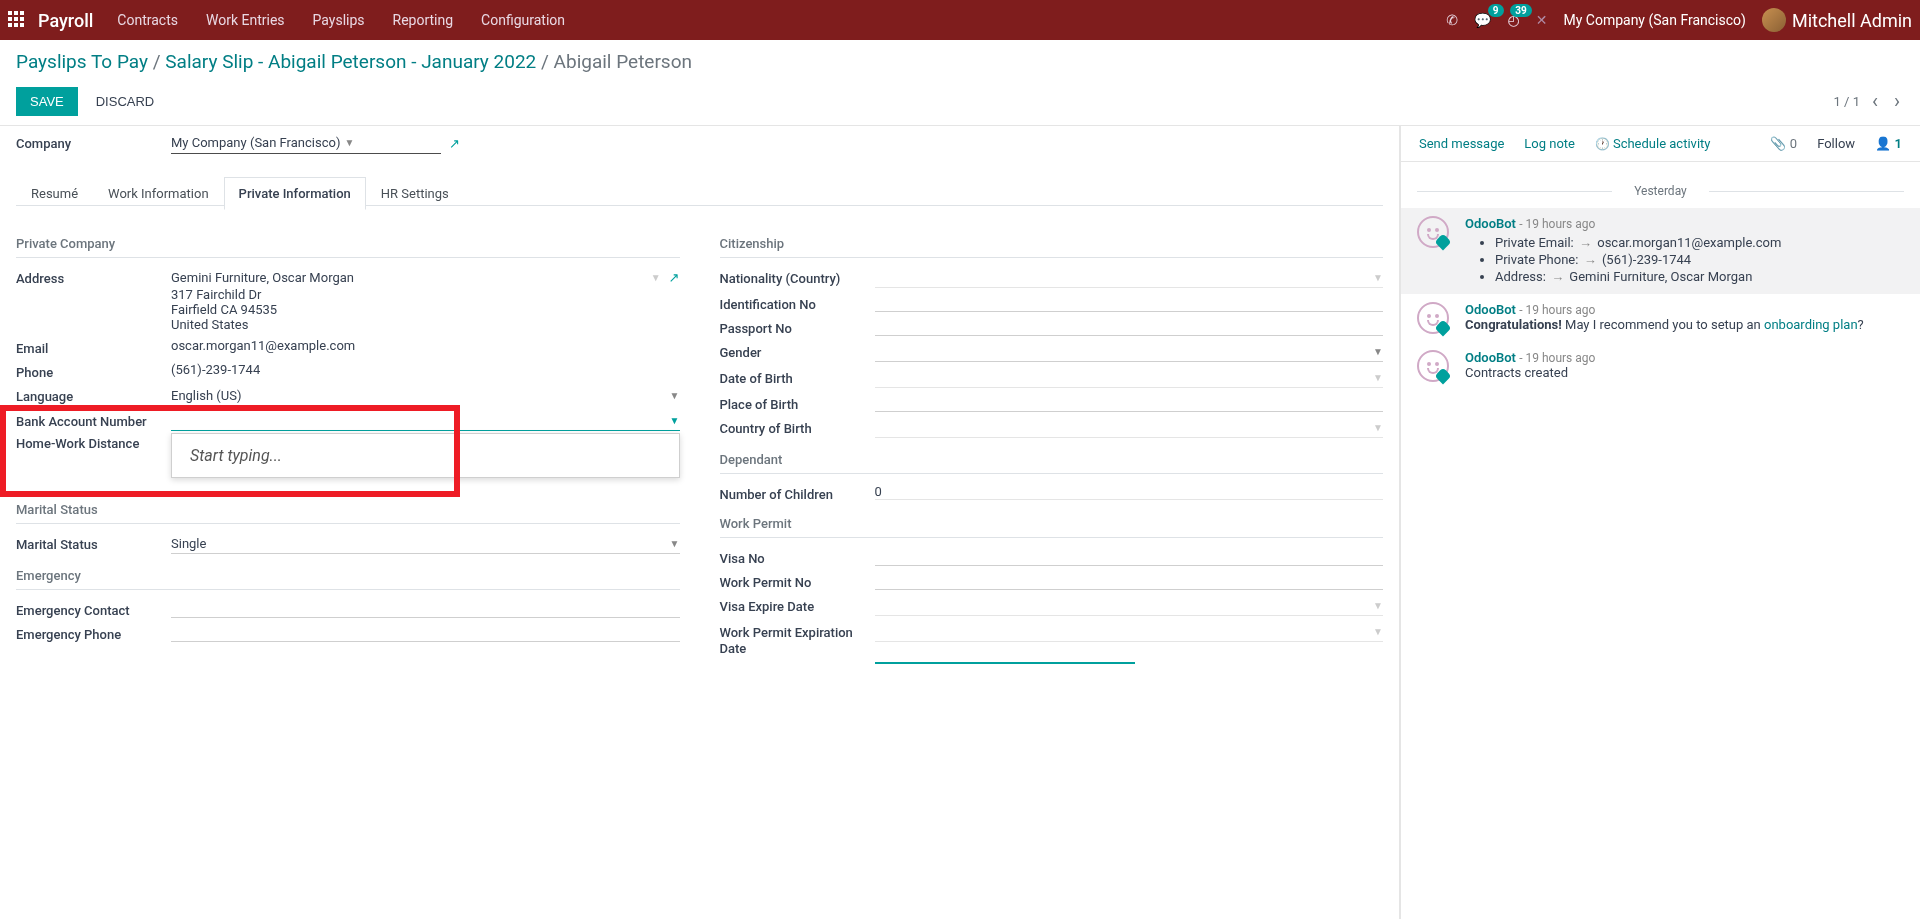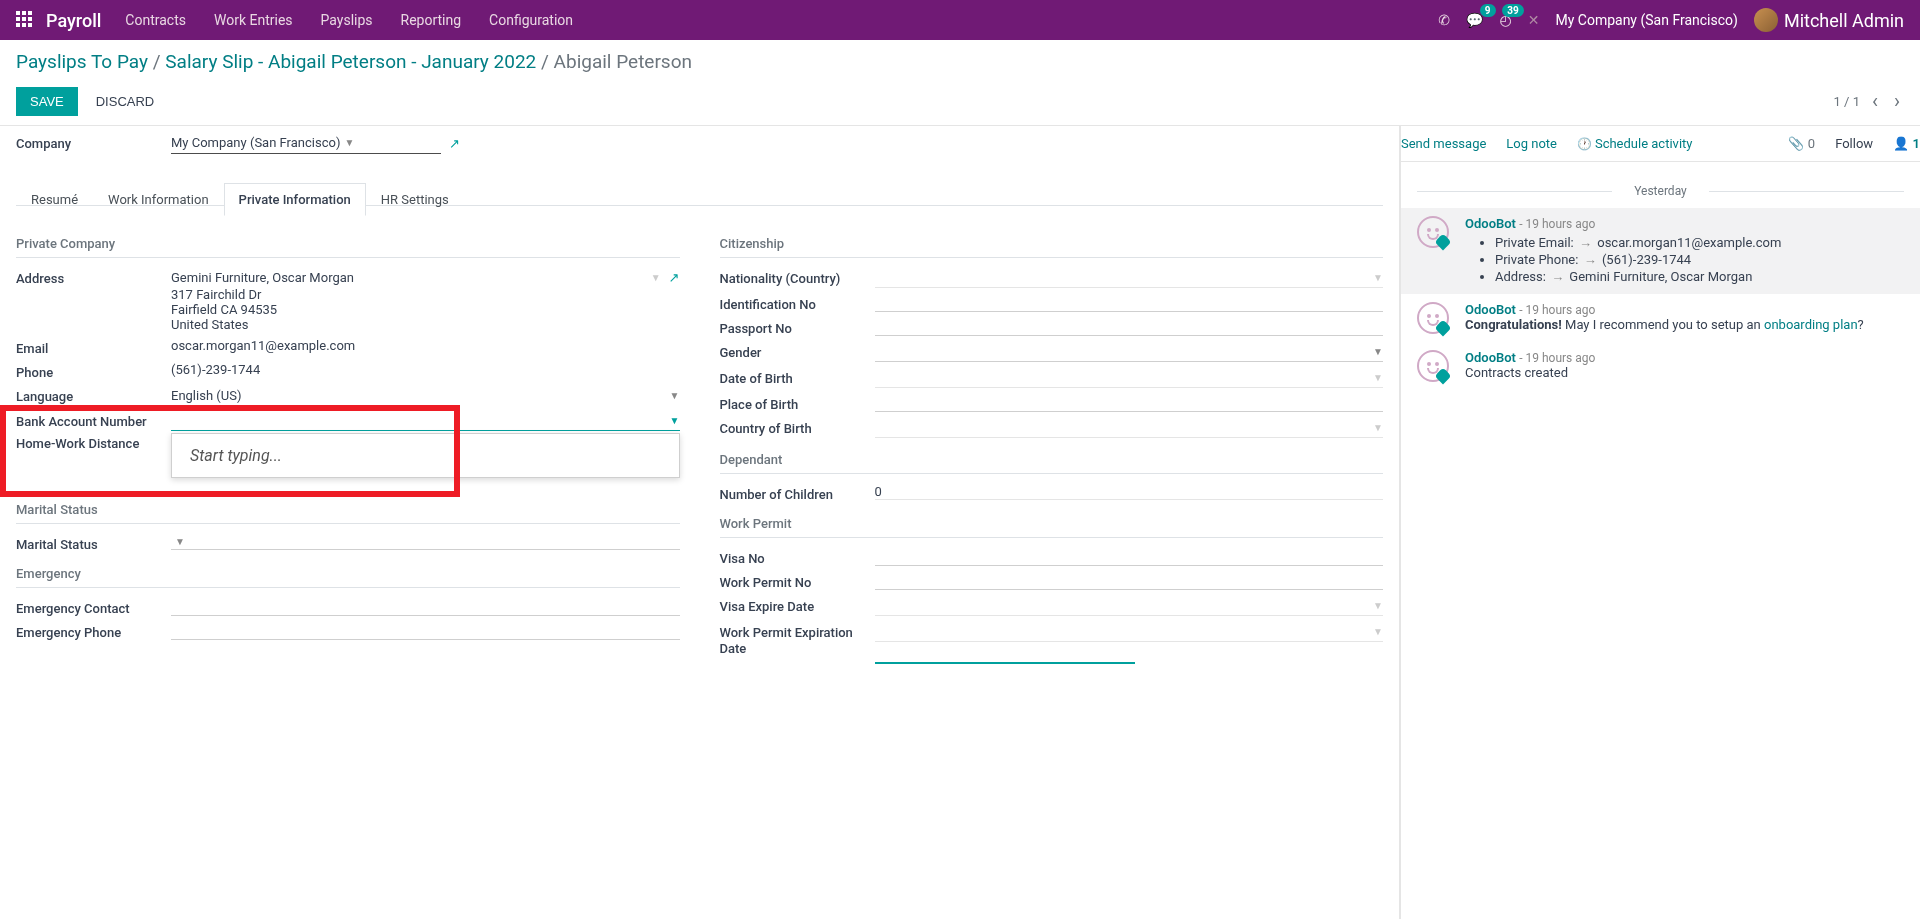--- a/index.html
+++ b/index.html
@@ -1,19 +1,19 @@
 <!DOCTYPE html>
 <html><head>
 <meta charset="utf-8">
 <style>
 * { box-sizing: border-box; margin: 0; padding: 0; }
 body { font-family: -apple-system, BlinkMacSystemFont, "Segoe UI", Roboto, Helvetica, Arial, sans-serif; font-size: 13px; color: #374151; background: #fff; }
 
 
-.navbar { background: #701a75; height: 40px; display: flex; align-items: center; padding: 0 16px; color: #e9d8e3; }
+.navbar { background: #7f1d1d; height: 40px; display: flex; align-items: center; padding: 0 8px; color: #e9d8e3; }
 .navbar .apps-icon { width: 18px; height: 18px; display: grid; grid-template-columns: repeat(3,4px); grid-template-rows: repeat(3,4px); gap: 2px; margin-right: 12px; }
 .navbar .apps-icon span { background: #fff; width: 4px; height: 4px; }
 .navbar .brand { font-size: 18px; font-weight: 500; color: #fff; margin-right: 24px; }
 .navbar .menu { display: flex; gap: 28px; }
 .navbar .menu a { color: #e9d8e3; text-decoration: none; font-size: 14px; }
 .navbar .right { margin-left: auto; display: flex; align-items: center; gap: 16px; }
 .navbar .icon-btn { position: relative; color: #e9d8e3; font-size: 14px; }
 .navbar .badge { position: absolute; top: -8px; right: -12px; background: #00A09D; color: #fff; border-radius: 8px; font-size: 10px; padding: 1px 5px; font-weight: bold; }
 .navbar .company { color: #fff; font-size: 14px; }
 .navbar .avatar { width: 24px; height: 24px; border-radius: 50%; background: linear-gradient(135deg,#c89050,#8a6034); margin-right: 6px; }
@@ -43,34 +43,34 @@
 .select-ctrl .txt { flex: 1; }
 .caret { color: #888; font-size: 10px; margin-left: 4px; }
 .ext-icon { color: #00A09D; margin-left: 8px; font-size: 13px; }
 
 .company-row { margin: 6px 0 18px 0; display: flex; align-items: center; }
 .company-row .flabel { width: 155px; font-weight: 500; }
 .company-select { width: 270px; border-bottom: 1px solid #4c4c4c; padding: 3px 0; display: flex; align-items: center; }
 
 
 .tab-bar { display: flex; border-bottom: 1px solid #dee2e6; margin-bottom: 16px; }
-.tab { padding: 8px 14px; font-size: 13px; color: #495057; cursor: pointer; border: 1px solid transparent; border-bottom: none; position: relative; top: 11px; }
+.tab { padding: 8px 14px; font-size: 13px; color: #495057; cursor: pointer; border: 1px solid transparent; border-bottom: none; position: relative; top: 5px; }
 .tab.active { border-color: #dee2e6; background: #fff; font-weight: 500; color: #374151; border-bottom: 1px solid #fff; }
 
 
 .form-cols { display: flex; gap: 40px; }
 .form-col { flex: 1; }
 .section-head { font-weight: 500; color: #6c757d; font-size: 13px; border-bottom: 1px solid #dee2e6; padding-bottom: 6px; margin: 14px 0 10px 0; }
 
 .highlight-box { border: 6px solid #ee1c25; padding: 2px 4px; position: absolute; pointer-events: none; z-index: 5; }
 
 .dropdown-panel { background: #fff; border: 1px solid #cfcfcf; box-shadow: 0 2px 6px rgba(0,0,0,.15); padding: 12px 18px; font-style: italic; color: #555; font-size: 16px; position: relative; z-index: 4; }
 
 
-.chatter-top { display: flex; align-items: center; padding: 10px 0; gap: 20px; border-bottom: 1px solid #e5e5e5; font-size: 13px; }
+.chatter-top { display: flex; align-items: center; padding: 10px 18px; gap: 20px; border-bottom: 1px solid #e5e5e5; font-size: 13px; }
 .chatter-top .link { color: #017e84; cursor: pointer; }
 .chatter-top .link.activity::before { content:"🕐 "; font-size: 12px; }
 .chatter-top .spacer { margin-left: auto; }
 .chatter-top .attach { color: #6c757d; }
 .chatter-top .follow { color: #374151; }
 .chatter-top .followers { color: #017e84; font-weight: 600; }
 
 .timeline { padding: 12px 16px; font-size: 13px; overflow-y: auto; }
 .day-sep { text-align: center; color: #6c757d; font-size: 12px; position: relative; margin: 10px 0; }
 .day-sep::before, .day-sep::after { content:""; position:absolute; top:50%; width: 40%; border-top:1px solid #dee2e6; }
@@ -227,20 +227,21 @@
                 <span>Start typing...</span>
               </div>
             </div>
           </div>
         </div>
 
         <div class="section-head" style="margin-top:24px;">Marital Status</div>
         <div class="form-row">
           <div class="flabel">Marital Status</div>
           <div class="fval select-ctrl">
+            <span class="txt">Single</span>
             <span class="caret">▼</span>
           </div>
         </div>
 
         <div class="section-head">Emergency</div>
         <div class="form-row">
           <div class="flabel">Emergency Contact</div>
           <div class="fval">
               <div class="input-line"></div>
             </div>

